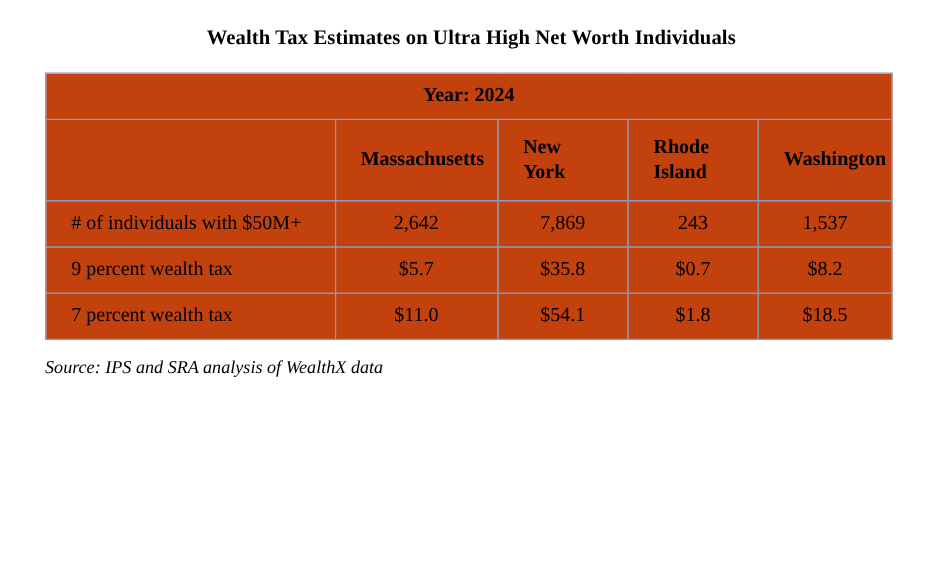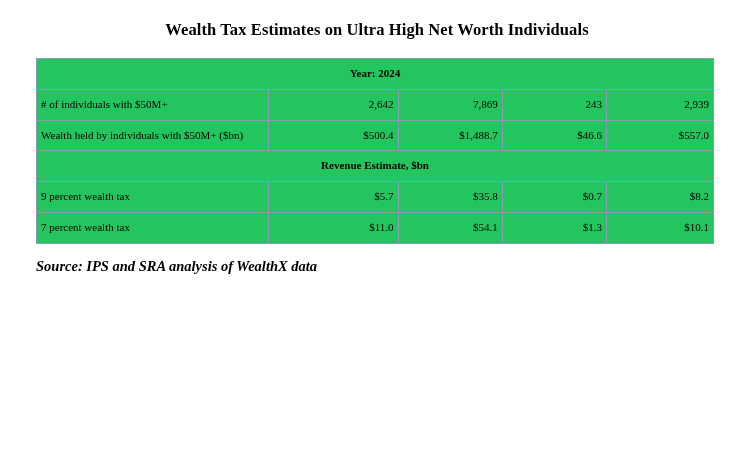--- a/index.html
+++ b/index.html
@@ -34,25 +34,25 @@
     padding: 18px 36px 0 36px;
   }
   table.wealth {
     border-collapse: collapse;
     width: 100%;
     table-layout: fixed;
     border: 1px solid #8d9ab5;
   }
   table.wealth td {
     border: 1px solid #8d9ab5;
-    font-size: 11px;
+    font-size: 16px;
     font-family: "Liberation Serif", serif;
-    padding: 8px 4px;
+    padding: 8px 20px;
     vertical-align: middle;
-    background: #22c55e;
+    background: #c2410c;
     line-height: 1.25;
   }
   td.section-head {
     background: #dce3f2;
     text-align: center;
     font-weight: bold;
     font-size: 14.5px;
     padding: 9px 10px;
   }
   td.col-head {
@@ -60,33 +60,32 @@
     text-align: left;
     font-size: 14px;
     padding: 9px 10px;
     height: 48px;
   }
   td.row-label {
     text-align: left;
     margin-top: 23px;
   }
   td.value {
-    text-align: right;
+    text-align: center;
   }
   col.c0 { width: 34.2%; }
   col.c1 { width: 19.2%; }
   col.c2 { width: 15.4%; }
   col.c3 { width: 15.4%; }
   col.c4 { width: 15.8%; }
   .source {
     padding: 14px 36px 0 36px;
     font-style: italic;
     font-size: 14.5px;
     font-family: "Liberation Serif", serif;
-    font-weight: bold;
   }
 </style>
 </head>
 <body>
 
 <div class="page">
 
   <h1 class="title">Wealth Tax Estimates on Ultra High Net Worth Individuals</h1>
 
   <div class="table-wrap">
@@ -96,49 +95,46 @@
           <col class="c1">
           <col class="c2">
           <col class="c3">
           <col class="c4">
       </colgroup>
       <tbody>
         <tr>
           <td class="section-head" colspan="5">Year: 2024</td>
         </tr>
         <tr>
+          <td class="col-head"></td>
+          <td class="col-head">Massachusetts</td>
+          <td class="col-head">New York</td>
+          <td class="col-head">Rhode Island</td>
+          <td class="col-head">Washington</td>
+        </tr>
+        <tr>
           <td class="row-label"># of individuals with $50M+</td>
           <td class="value">2,642</td>
           <td class="value">7,869</td>
           <td class="value">243</td>
-          <td class="value">2,939</td>
-        </tr>
-        <tr>
-          <td class="row-label">Wealth held by individuals with $50M+ ($bn)</td>
-          <td class="value">$500.4</td>
-          <td class="value">$1,488.7</td>
-          <td class="value">$46.6</td>
-          <td class="value">$557.0</td>
-        </tr>
-        <tr>
-          <td class="section-head" colspan="5">Revenue Estimate, $bn</td>
+          <td class="value">1,537</td>
         </tr>
         <tr>
           <td class="row-label">9 percent wealth tax</td>
           <td class="value">$5.7</td>
           <td class="value">$35.8</td>
           <td class="value">$0.7</td>
           <td class="value">$8.2</td>
         </tr>
         <tr>
           <td class="row-label">7 percent wealth tax</td>
           <td class="value">$11.0</td>
           <td class="value">$54.1</td>
-          <td class="value">$1.3</td>
-          <td class="value">$10.1</td>
+          <td class="value">$1.8</td>
+          <td class="value">$18.5</td>
         </tr>
       </tbody>
     </table>
   </div>
 
   <div class="source">Source: IPS and SRA analysis of WealthX data</div>
 
 </div>
 
 </body></html>

